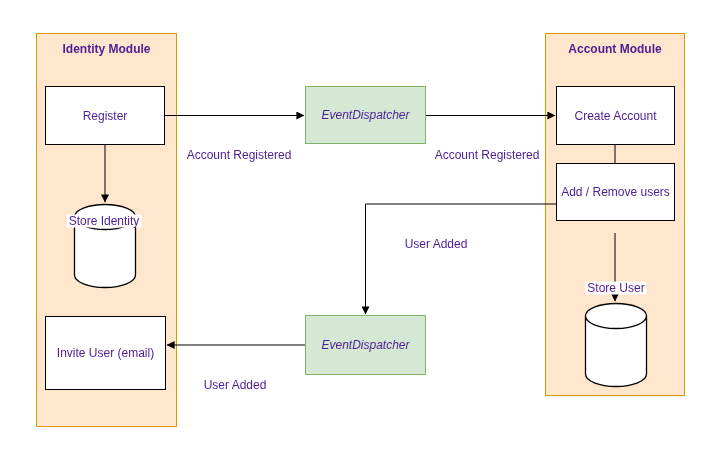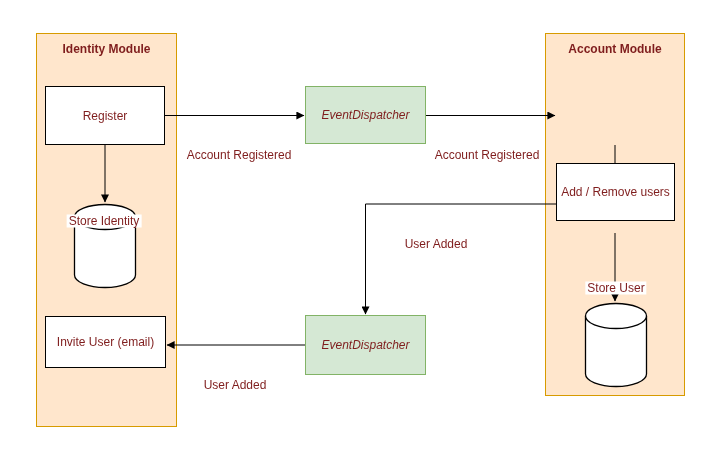--- a/index.html
+++ b/index.html
@@ -7,21 +7,21 @@
     padding: 0;
     background: #ffffff;
     font-family: "Liberation Sans", sans-serif;
   }
   .canvas {
     position: relative;
     width: 721px;
     height: 461px;
     background: #ffffff;
     overflow: hidden;
-    color: #7f1d1d;
+    color: #4c1d95;
   }
   .module {
     position: absolute;
     background: #FFE6CC;
     border: 1px solid #D79B00;
     box-sizing: border-box;
     z-index: 1;
   }
   .module-identity { left: 36px; top: 33px; width: 141px; height: 394px; }
   .module-account  { left: 545px; top: 33px; width: 140px; height: 363px; }
@@ -51,21 +51,21 @@
     font-size: 12px;
     line-height: 14px;
     z-index: 3;
   }
   .node.dispatcher {
     background: #D5E8D4;
     border: 1px solid #82B366;
     font-style: italic;
   }
   .node-register       { left: 45px;  top: 86px;  width: 120px; height: 59px; }
-  .node-invite-user    { left: 45px;  top: 316px; width: 121px; height: 52px; }
+  .node-invite-user    { left: 45px;  top: 316px; width: 121px; height: 74px; }
   .node-dispatcher-top { left: 305px; top: 86px;  width: 121px; height: 58px; }
   .node-dispatcher-bot { left: 305px; top: 315px; width: 121px; height: 60px; }
   .node-create-account { left: 556px; top: 86px;  width: 119px; height: 59px; }
   .node-add-remove     { left: 556px; top: 163px; width: 119px; height: 58px; }
   .cylinder {
     position: absolute;
     z-index: 3;
   }
   .cylinder-identity { left: 73px;  top: 203px; }
   .cylinder-account  { left: 584px; top: 302px; }
@@ -119,20 +119,23 @@
   </div>
   <div class="node node-invite-user">
     <span>Invite User (email)</span>
   </div>
   <div class="node dispatcher node-dispatcher-top">
     <span>EventDispatcher</span>
   </div>
   <div class="node dispatcher node-dispatcher-bot">
     <span>EventDispatcher</span>
   </div>
+  <div class="node node-create-account">
+    <span>Create Account</span>
+  </div>
   <div class="node node-add-remove">
     <span>Add / Remove users</span>
   </div>
 
   <svg class="cylinder cylinder-identity" width="64" height="86" viewBox="0 0 64 86" xmlns="http://www.w3.org/2000/svg">
     <path d="M1.5,14 L1.5,72 A30.5,12.5 0 0 0 62.5,72 L62.5,14" fill="#FFFFFF" stroke="#000000" stroke-width="1.3"></path>
     <ellipse cx="32" cy="14" rx="30.5" ry="12.5" fill="#FFFFFF" stroke="#000000" stroke-width="1.3"></ellipse>
   </svg>
   <svg class="cylinder cylinder-account" width="64" height="86" viewBox="0 0 64 86" xmlns="http://www.w3.org/2000/svg">
     <path d="M1.5,14 L1.5,72 A30.5,12.5 0 0 0 62.5,72 L62.5,14" fill="#FFFFFF" stroke="#000000" stroke-width="1.3"></path>

